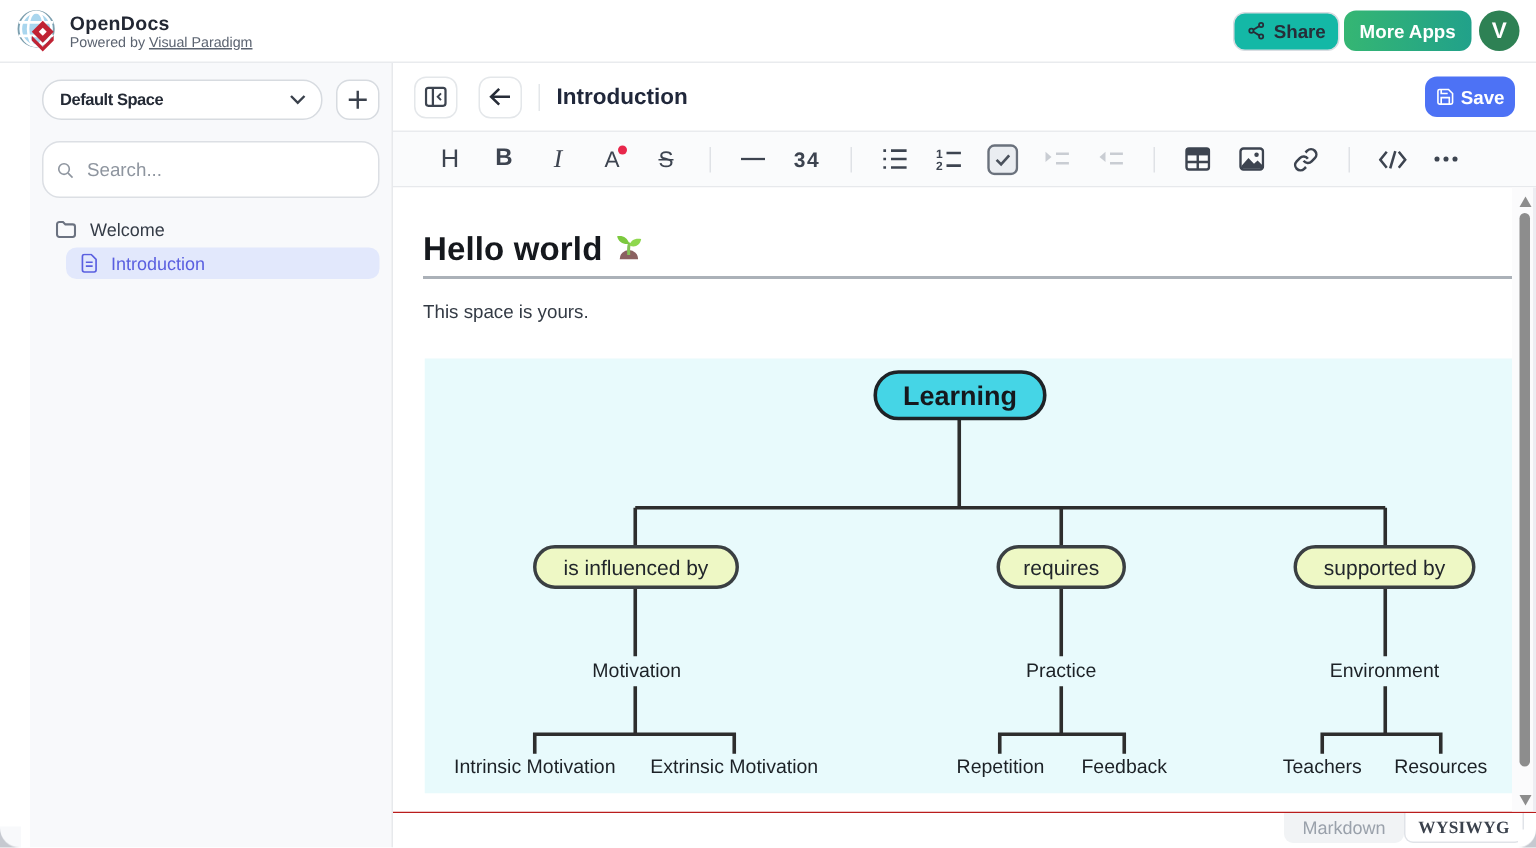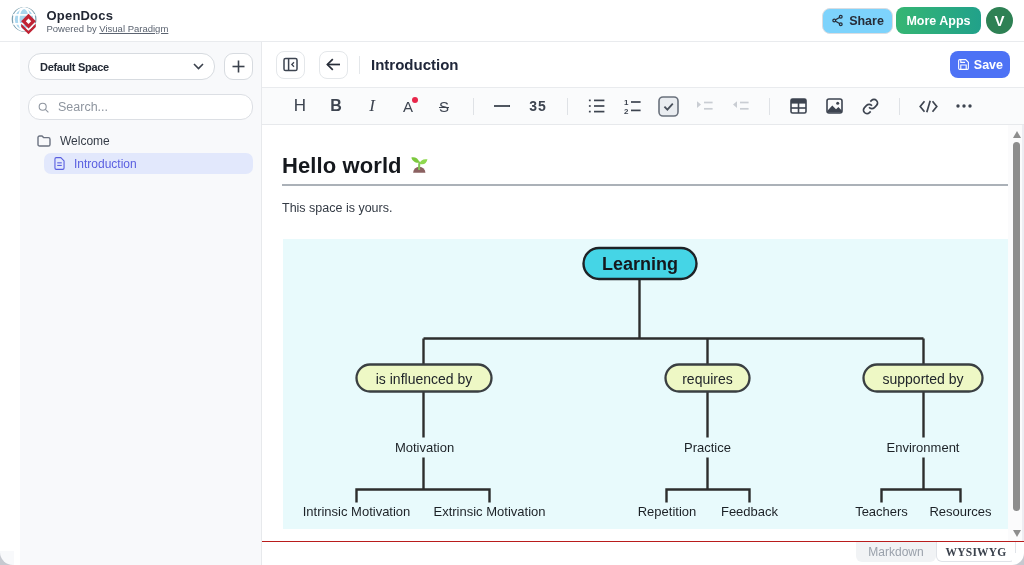--- a/index.html
+++ b/index.html
@@ -5,32 +5,32 @@
 * { margin:0; padding:0; box-sizing:border-box; }
 html,body { width:1024px; height:565px; overflow:hidden; font-family:"Liberation Sans", sans-serif; background:#fff; }
 .app { width:1024px; height:565px; display:flex; flex-direction:column; }
 
 header { height:42px; flex:0 0 42px; background:#fff; border-bottom:1px solid #e9ebee; display:flex; align-items:center; padding:0 11px 0 10px; position:relative; z-index:5; }
 .brand { margin-left:9.5px; }
 .brand .name { font-size:13px; font-weight:bold; color:#222733; line-height:15px; letter-spacing:.2px; }
 .brand .powered { font-size:9.5px; color:#5b6370; line-height:11px; }
 .brand .powered span { text-decoration:underline; }
 .hspacer { flex:1; }
-.btn-share { display:flex; align-items:center; gap:5px; height:26px; padding:0 8px; background:#7dd3fc; border:1px solid #d9dde2; border-radius:8px; font-size:12.5px; font-weight:bold; color:#272d38; font-family:inherit; }
+.btn-share { display:flex; align-items:center; gap:5px; height:26px; padding:0 8px; background:#14b8a6; border:1px solid #d9dde2; border-radius:8px; font-size:12.5px; font-weight:bold; color:#272d38; font-family:inherit; }
 .btn-more { height:27px; margin-left:3px; padding:0 10.5px; background:linear-gradient(90deg,#35b673,#21a18a); border:none; border-radius:8px; font-size:12.5px; font-weight:bold; color:#fff; font-family:inherit; }
 .avatar { width:27px; height:27px; margin-left:5px; border-radius:50%; background:#2e8154; color:#fff; font-size:15px; font-weight:bold; display:flex; align-items:center; justify-content:center; }
 
 .main { flex:1; display:flex; min-height:0;margin-left:20px; }
 
 aside { width:242px; flex:0 0 242px; background:#f8f9fb; border-right:1px solid #e7e9ec; padding:11px 8px 0 8px; }
 .srow { display:flex; gap:9px; }
 .select { flex:1; height:27px; background:#fff; border:1px solid #d7dbe0; border-radius:13px; display:flex; align-items:center; padding:0 10px 0 11px; font-size:11px; letter-spacing:-0.3px; font-weight:bold; color:#242a35; }
 .select .chev { margin-left:auto; }
 .plus { width:29px; height:27px; background:#fff; border:1px solid #d7dbe0; border-radius:9px; display:flex; align-items:center; justify-content:center; }
-.search { height:26px; margin-top:14px; background:#fff; border:1px solid #dcdfe4; border-radius:12px; display:flex; align-items:center; gap:8px; padding:0 8px; color:#8e959f; font-size:12.5px; }
+.search { height:38px; margin-top:14px; background:#fff; border:1px solid #dcdfe4; border-radius:12px; display:flex; align-items:center; gap:8px; padding:0 8px; color:#8e959f; font-size:12.5px; }
 .tree { margin-top:13px; }
 .trow { height:16px; display:flex; align-items:center; gap:9px; padding-left:9px; font-size:12px; color:#353c47; }
 .trow.sel { margin-left:16px; margin-top:4px; height:21px; background:#e2e8fc; border-radius:7px; color:#5a5fe0; padding-left:10px; }
 
 .editor { flex:1; display:flex; flex-direction:column; min-width:0; position:relative; }
 .tb1 { height:46px; flex:0 0 46px; display:flex; align-items:center; padding:0 14px; border-bottom:1px solid #e9ebee; background:#fff; }
 .sqbtn { width:29px; height:28px; border:1px solid #e4e7ea; background:#fff; border-radius:8px; display:flex; align-items:center; justify-content:center; margin-right:14px; }
 .vsep { width:1px; height:18px; background:#e4e7ea; margin-right:11px; margin-left:-3px; }
 .doctitle { font-size:15px; font-weight:bold; color:#20273a; }
 .btn-save { margin-left:auto; height:27px; padding:0 7px; background:#4d72f5; border:none; border-radius:8px; color:#fff; font-size:12.5px; font-weight:bold; display:flex; align-items:center; gap:4px; font-family:inherit; }
@@ -179,21 +179,21 @@
         <div class="ti">
             <span style="font-size:15px;text-decoration:line-through;">S</span>
           </div>
         <div class="tsep"></div>
         <div class="ti">
             <svg width="16" height="2" viewBox="0 0 16 2">
               <line x1="0" y1="1" x2="16" y2="1" stroke="#3d4450" stroke-width="1.8"></line>
             </svg>
           </div>
         <div class="ti">
-            <span style="font-size:14px;font-weight:bold;letter-spacing:1px;">35</span>
+            <span style="font-size:14px;font-weight:bold;letter-spacing:1px;">34</span>
           </div>
         <div class="tsep"></div>
         <div class="ti">
             <svg width="17" height="14" viewBox="0 0 17 14" stroke="#3d4450" stroke-width="1.7">
               <line x1="0.9" y1="1.4" x2="2.7" y2="1.4"></line>
               <line x1="0.9" y1="7" x2="2.7" y2="7"></line>
               <line x1="0.9" y1="12.6" x2="2.7" y2="12.6"></line>
               <line x1="6" y1="1.4" x2="16.4" y2="1.4"></line>
               <line x1="6" y1="7" x2="16.4" y2="7"></line>
               <line x1="6" y1="12.6" x2="16.4" y2="12.6"></line>

